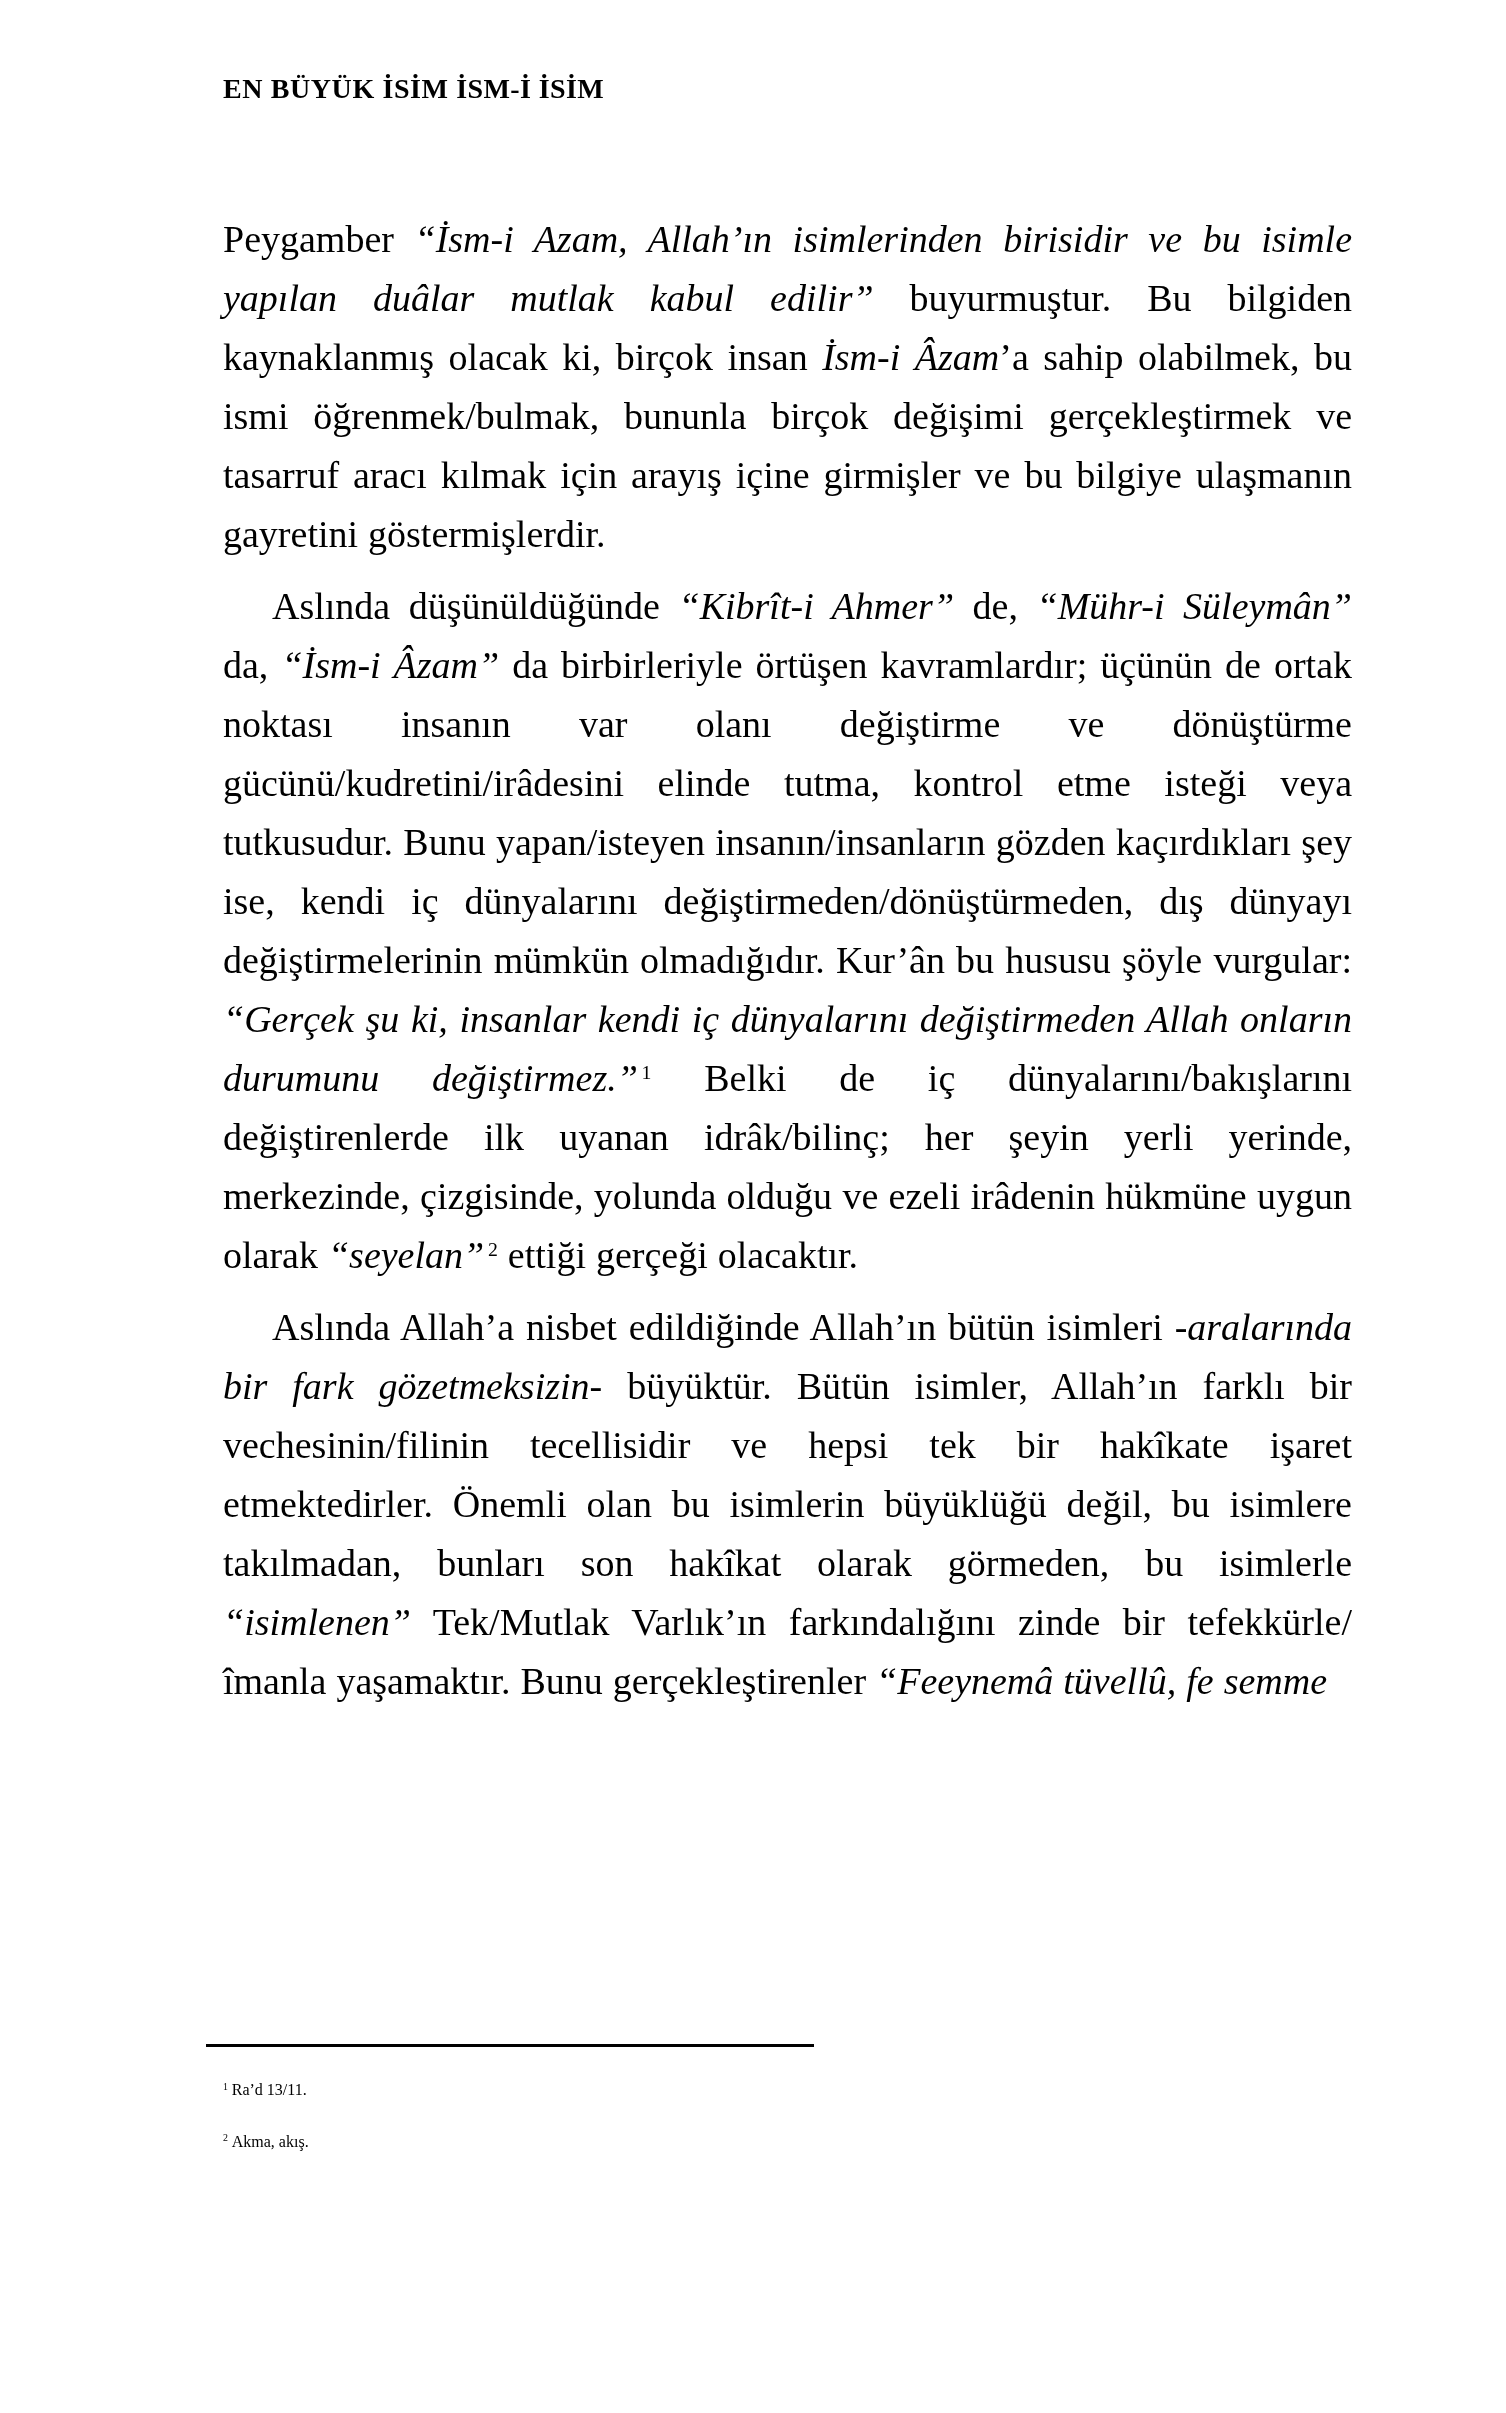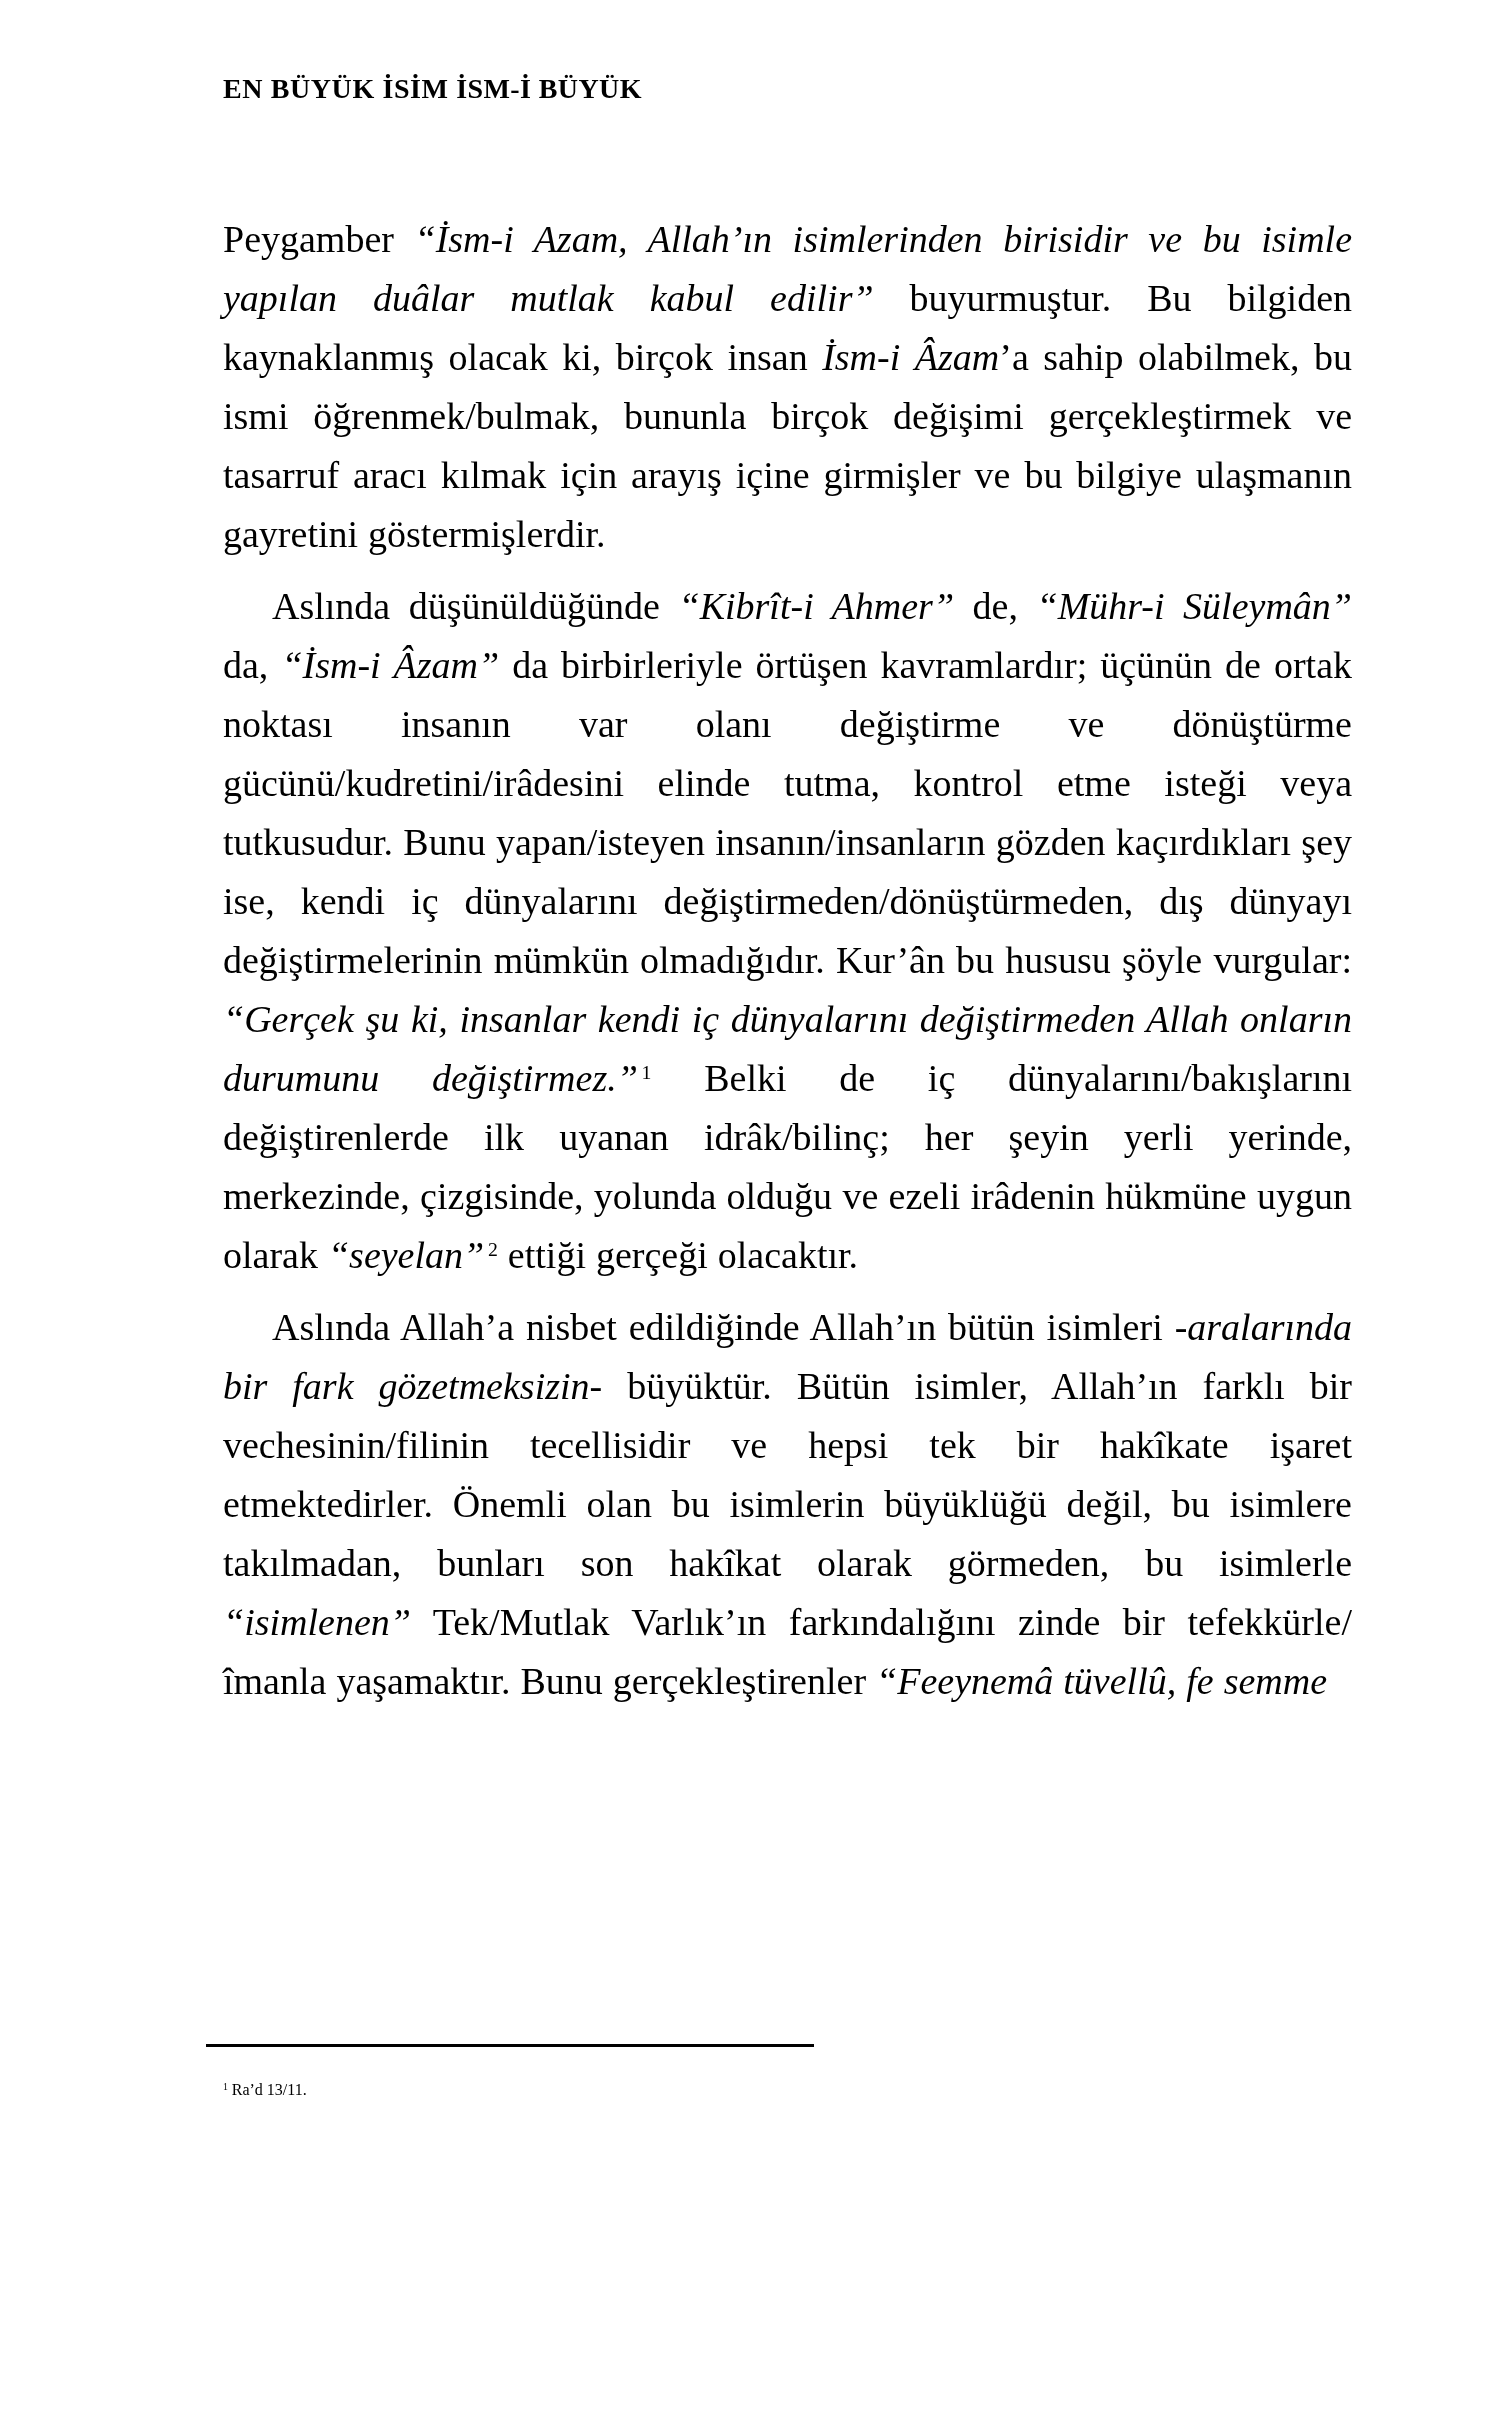--- a/index.html
+++ b/index.html
@@ -105,34 +105,35 @@
     padding-right: 3.8px;
   }
 </style>
 </head>
 <body>
 
 <div id="page">
 
   <div class="running-header">
     <span class="hdr-plain">EN BÜYÜK İSİM</span>
-    <span class="hdr-bold">İSM-İ BÜYÜK</span>
+    <span class="hdr-bold">İSM-İ İSİM</span>
   </div>
 
   <div class="body-block">
 
     <p class="para"><span>Peygamber </span><span class="q-ital">“İsm-i Azam, Allah’ın isimlerinden birisidir ve bu isimle yapılan duâlar mutlak kabul edilir”</span><span> buyurmuştur. Bu bilgiden kaynaklanmış olacak ki, birçok insan </span><span class="q-ital">İsm-i Âzam</span><span>’a sahip olabilmek, bu ismi öğrenmek/bulmak, bununla birçok değişimi gerçekleştirmek ve tasarruf aracı kılmak için arayış içine girmişler ve bu bilgiye ulaşmanın gayretini göstermişlerdir.</span></p>
 
     <p class="para indent"><span>Aslında düşünüldüğünde </span><span class="q-ital">“Kibrît-i Ahmer”</span><span> de, </span><span class="q-ital">“Mühr-i Süleymân”</span><span> da, </span><span class="q-ital">“İsm-i Âzam”</span><span> da birbirleriyle örtüşen kavramlardır; üçünün de ortak noktası insanın var olanı değiştirme ve dönüştürme gücünü/kudretini/irâdesini elinde tutma, kontrol etme isteği veya tutkusudur. Bunu yapan/isteyen insanın/insanların gözden kaçırdıkları şey ise, kendi iç dünyalarını değiştirmeden/dönüştürmeden, dış dünyayı değiştirmelerinin mümkün olmadığıdır. Kur’ân bu hususu şöyle vurgular: </span><span class="q-ital">“Gerçek şu ki, insanlar kendi iç dünyalarını değiştirmeden Allah onların durumunu değiştirmez.”</span><sup class="fn-ref">1</sup><span> Belki de iç dünyalarını/bakışlarını değiştirenlerde ilk uyanan idrâk/bilinç; her şeyin yerli yerinde, merkezinde, çizgisinde, yolunda olduğu ve ezeli irâdenin hükmüne uygun olarak </span><span class="q-ital">“seyelan”</span><sup class="fn-ref">2</sup><span> ettiği gerçeği olacaktır.</span></p>
 
     <p class="para indent"><span>Aslında Allah’a nisbet edildiğinde Allah’ın bütün isimleri -</span><span class="q-ital">aralarında bir fark gözetmeksizin-</span><span> büyüktür. Bütün isimler, Allah’ın farklı bir vechesinin/filinin tecellisidir ve hepsi tek bir hakîkate işaret etmektedirler. Önemli olan bu isimlerin büyüklüğü değil, bu isimlere takılmadan, bunları son hakîkat olarak görmeden, bu isimlerle </span><span class="q-ital">“isimlenen”</span><span> Tek/Mutlak Varlık’ın farkındalığını zinde bir tefekkürle/îmanla yaşamaktır. Bunu gerçekleştirenler </span><span class="q-ital">“Feeynemâ tüvellû, fe semme</span></p>
 
   </div>
 
   <div class="footnote-area">
     <div class="footnote-rule"></div>
     <ul class="footnote-list">
       <li class="footnote-item"><sup>1</sup><span>Ra’d 13/11.</span></li>
+      <li class="footnote-item"><sup>2</sup><span>Akma, akış.</span></li>
     </ul>
   </div>
 
 </div>
 
 
 </body></html>

